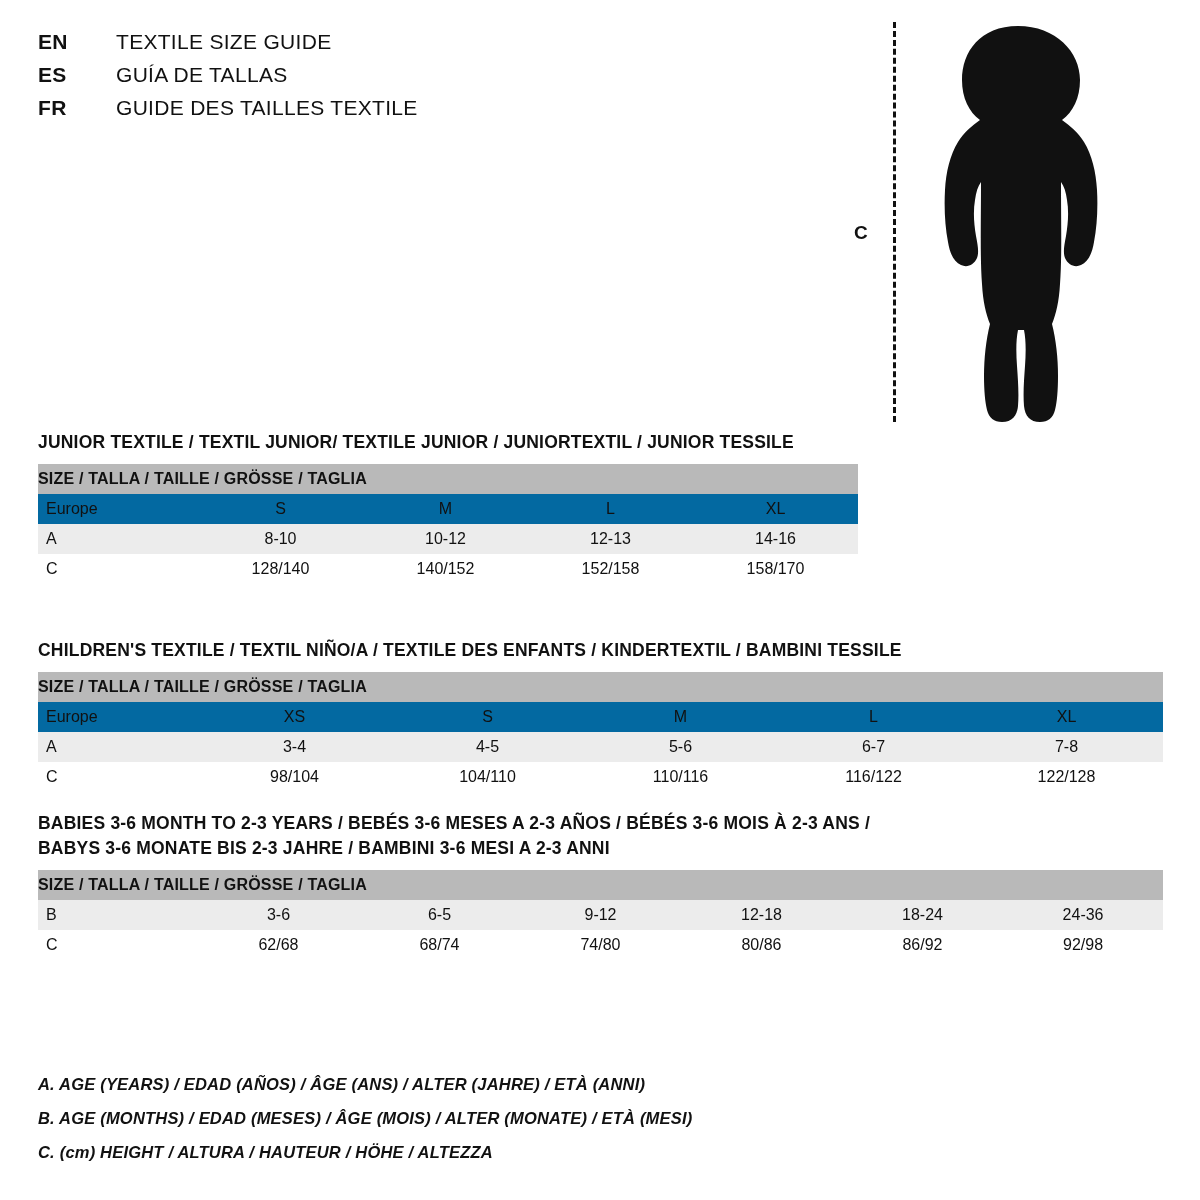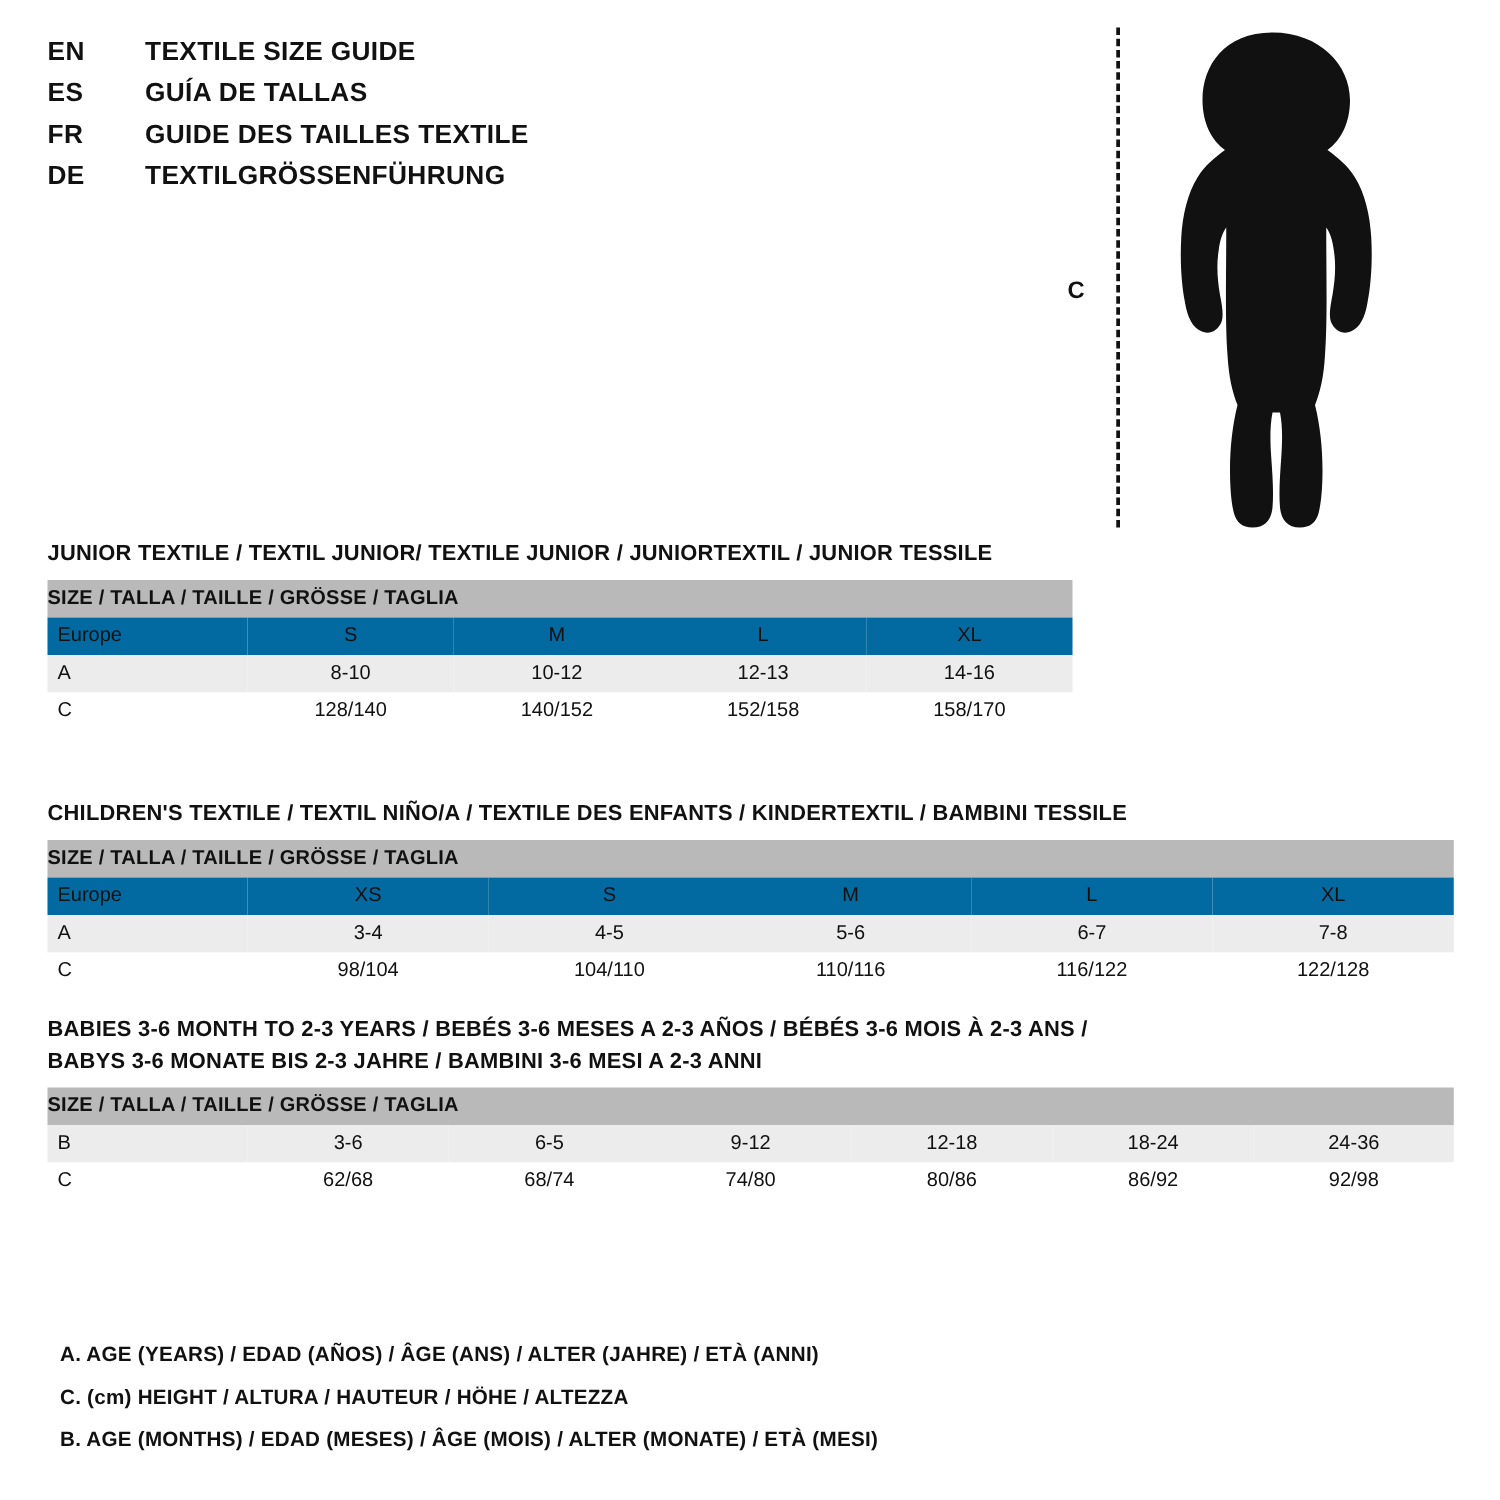--- a/index.html
+++ b/index.html
@@ -30,21 +30,21 @@
   }
   .lang-code {
     width: 78px;
     font-size: 21px;
     font-weight: 700;
     letter-spacing: 0.3px;
     color: #111;
   }
   .lang-text {
     font-size: 21px;
-    font-weight: 700;
+    font-weight: 400;
     letter-spacing: 0.3px;
     color: #111;
   }
 
   
   .figure-area {
     position: absolute;
     right: 58px;
     top: 10px;
     width: 250px;
@@ -116,23 +116,24 @@
   .row-plain td {
     background: #0369a1;
   }
   .row-white td {
     background: #ffffff;
   }
 
   
   .legend {
     position: absolute;
-    left: 48px;
+    left: 38px;
     top: 1068px;
     width: 900px;
+    font-style: italic;
   }
   .legend-line {
     font-size: 16.5px;
     font-weight: 700;
     letter-spacing: 0.2px;
     color: #111;
     line-height: 2.05;
   }
 </style>
 </head>
@@ -144,24 +145,20 @@
     <div class="lang-text">TEXTILE SIZE GUIDE</div>
   </div>
   <div class="lang-row">
     <div class="lang-code">ES</div>
     <div class="lang-text">GUÍA DE TALLAS</div>
   </div>
   <div class="lang-row">
     <div class="lang-code">FR</div>
     <div class="lang-text">GUIDE DES TAILLES TEXTILE</div>
   </div>
-  <div class="lang-row">
-    <div class="lang-code">DE</div>
-    <div class="lang-text">TEXTILGRÖSSENFÜHRUNG</div>
-  </div>
 </div>
 
 <div class="figure-area">
   <div class="figure-label">C</div>
   <div class="dash-line"></div>
   <svg class="silhouette" width="200" height="405" viewBox="0 0 200 405">
     <g fill="#111111">
 
       <path d="M98 4 C60 4 42 30 42 58 C42 76 49 90 60 98 C52 104 44 110 38 120 C30 133 26 150 25 168
                C24 186 25 205 28 220 C30 232 34 240 41 243 C47 246 54 243 57 236 C59 231 58 224 56 214
@@ -293,15 +290,15 @@
         <td class="cell-val">80/86</td>
         <td class="cell-val">86/92</td>
         <td class="cell-val">92/98</td>
       </tr>
     </tbody>
   </table>
 </div>
 
 <div class="legend">
   <div class="legend-line">A. AGE (YEARS) / EDAD (AÑOS) / ÂGE (ANS) / ALTER (JAHRE) / ETÀ (ANNI)</div>
+  <div class="legend-line">B. AGE (MONTHS) / EDAD (MESES) / ÂGE (MOIS) / ALTER (MONATE) / ETÀ (MESI)</div>
   <div class="legend-line">C. (cm) HEIGHT / ALTURA / HAUTEUR / HÖHE / ALTEZZA</div>
-  <div class="legend-line">B. AGE (MONTHS) / EDAD (MESES) / ÂGE (MOIS) / ALTER (MONATE) / ETÀ (MESI)</div>
 </div>
 
 </body></html>

